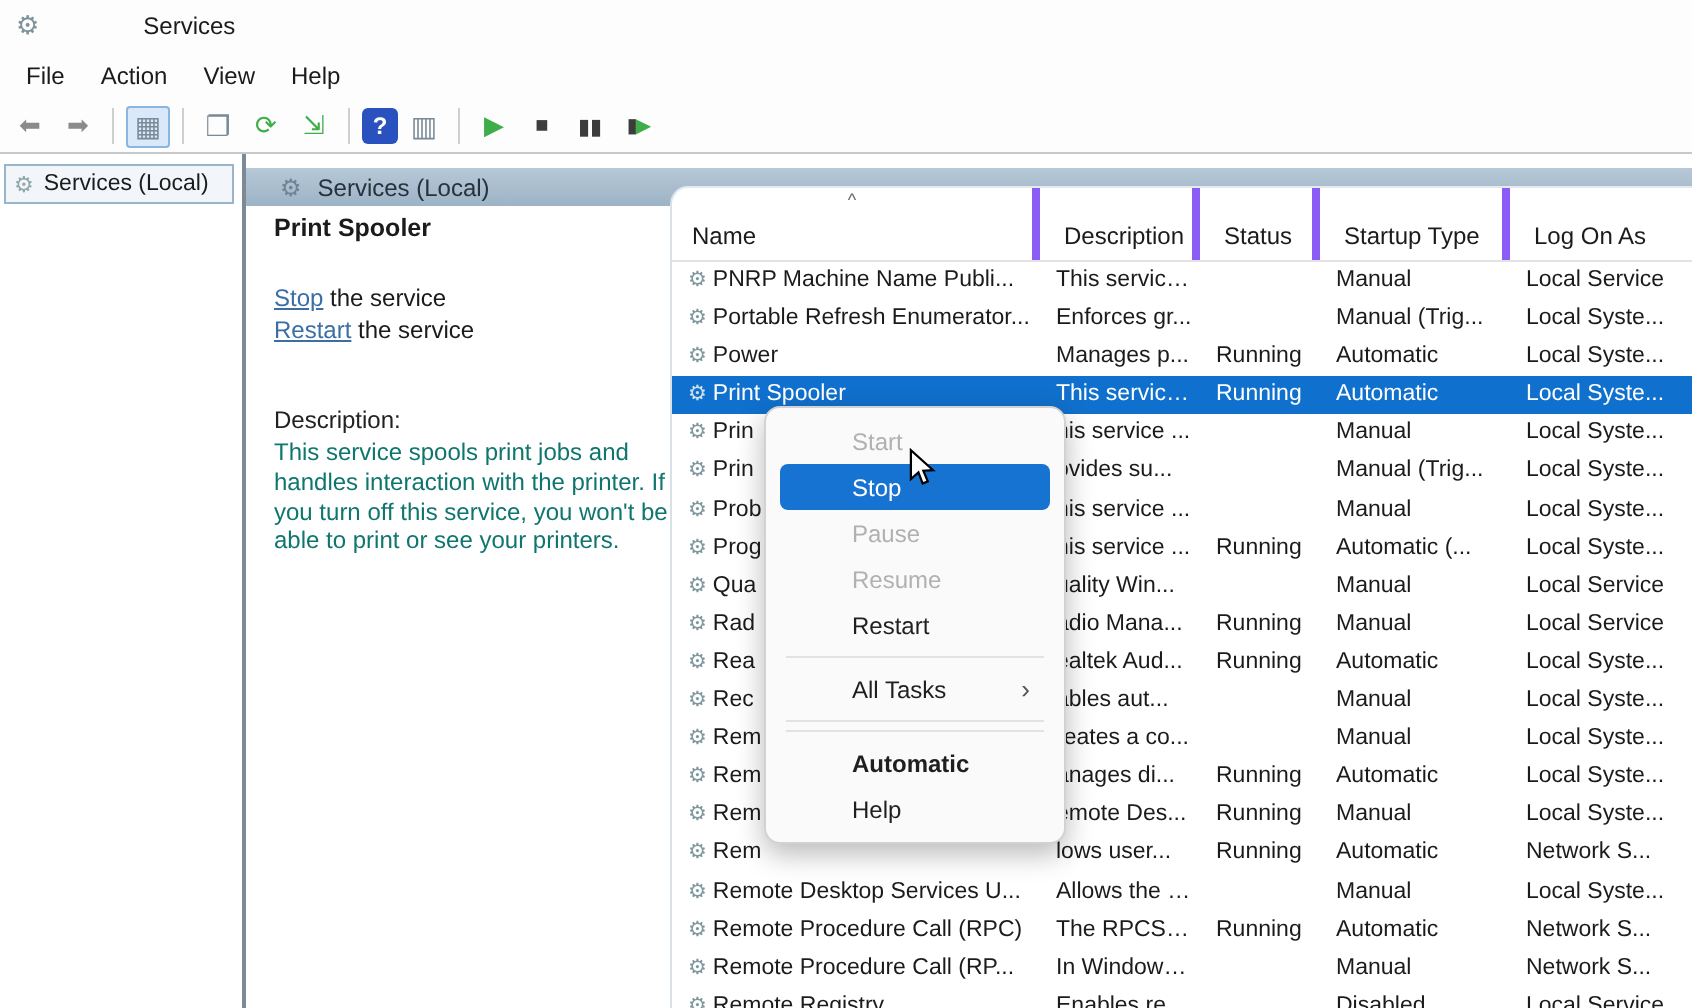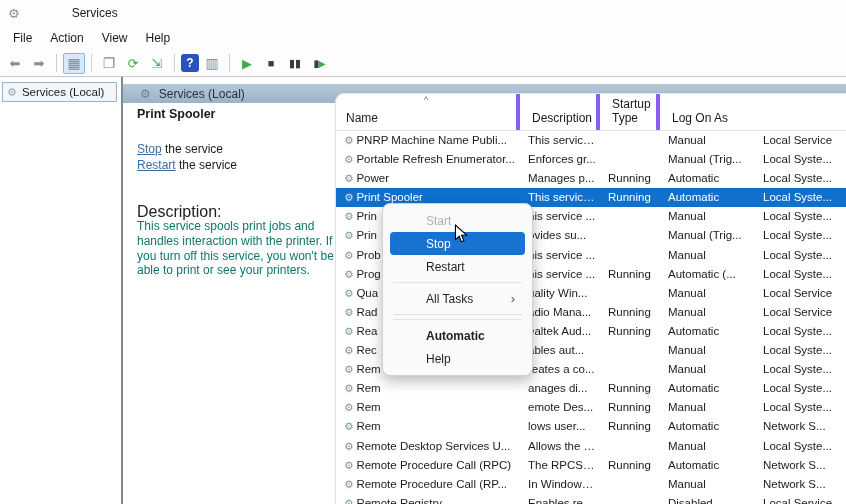--- a/index.html
+++ b/index.html
@@ -43,21 +43,21 @@
 
   
   .pane-header{left:123px;top:84px;width:723px;height:19px;background:linear-gradient(180deg,var(--hdrbar-top),var(--hdrbar-bot));display:flex;align-items:center;gap:8px;padding-left:17px;z-index:1;}
   .pane-header .ph-gear{color:#6f8296;font-size:12px;}
   .pane-header .ph-title{font-size:12px;color:#26323c;}
 
   
   .ext-title{left:137px;top:107px;font-size:12.5px;font-weight:bold;}
   .ext-links{left:137px;top:141px;font-size:12px;line-height:16px;}
   .ext-links a{color:var(--link);text-decoration:underline;cursor:pointer;}
-  .ext-desc-label{left:137px;top:203px;font-size:16px;color:#222;}
+  .ext-desc-label{left:137px;top:203px;font-size:12px;color:#222;}
   .ext-desc{left:137px;top:219px;width:200px;font-size:12px;line-height:14.8px;color:#0f766e;}
 
   
   .list-panel{left:335px;top:93px;width:511px;height:411px;background:#fff;border-top-left-radius:9px;border-left:1px solid #d9e0e6;border-top:1px solid #e4e9ed;overflow:hidden;z-index:2;}
   .list-header{display:grid;grid-template-columns:180px 80px 60px 95px 1fr;height:37px;border-bottom:1px solid #e3e3e3;font-size:12px;color:#1b1b1b;}
   .hcell{display:flex;align-items:flex-end;padding-bottom:5px;padding-left:12px;position:relative;}
   .hcell:first-child{padding-left:10px;}
   .hcell + .hcell{border-left:4px solid #8b5cf6;}
   .sort-caret{position:absolute;top:1px;left:50%;transform:translateX(-50%);font-size:9px;color:#666;}
   .rows{position:absolute;top:37px;left:0;right:0;bottom:0;}
@@ -132,20 +132,21 @@
   <div><a>Stop</a><span> the service</span></div>
   <div><a>Restart</a><span> the service</span></div>
 </div>
 <div class="abs ext-desc-label">Description:</div>
 <div class="abs ext-desc">This service spools print jobs and handles interaction with the printer. If you turn off this service, you won't be able to print or see your printers.</div>
 
 <div class="abs list-panel">
   <div class="list-header" id="list-header">
       <div class="hcell">Name<span class="sort-caret">^</span></div>
       <div class="hcell">Description</div>
+      <div class="hcell">Status</div>
       <div class="hcell">Startup Type</div>
       <div class="hcell">Log On As</div>
     </div>
   <div class="rows" id="rows">
       <div class="row">
         <div class="cell name-cell">
           <span class="gear">⚙</span>
           <span class="name-text">PNRP Machine Name Publi...</span>
         </div>
         <div class="cell">This service ...</div>
@@ -342,20 +343,22 @@
         <div class="cell"></div>
         <div class="cell">Disabled</div>
         <div class="cell">Local Service</div>
       </div>
     </div>
 </div>
 
 <div class="abs ctx-menu" id="ctx-menu">
     <div class="mi disabled">Start</div>
     <div class="mi highlighted">Stop</div>
+    <div class="mi disabled">Pause</div>
+    <div class="mi disabled">Resume</div>
     <div class="mi">Restart</div>
     <div class="msep"></div>
     <div class="mi">All Tasks<span class="sub-arrow">›</span></div>
     <div class="msep"></div>
     <div class="msep"></div>
     <div class="mi bold">Automatic</div>
     <div class="mi">Help</div>
   </div>
 
 <svg class="abs cursor" width="18" height="20" viewBox="0 0 12 18">

